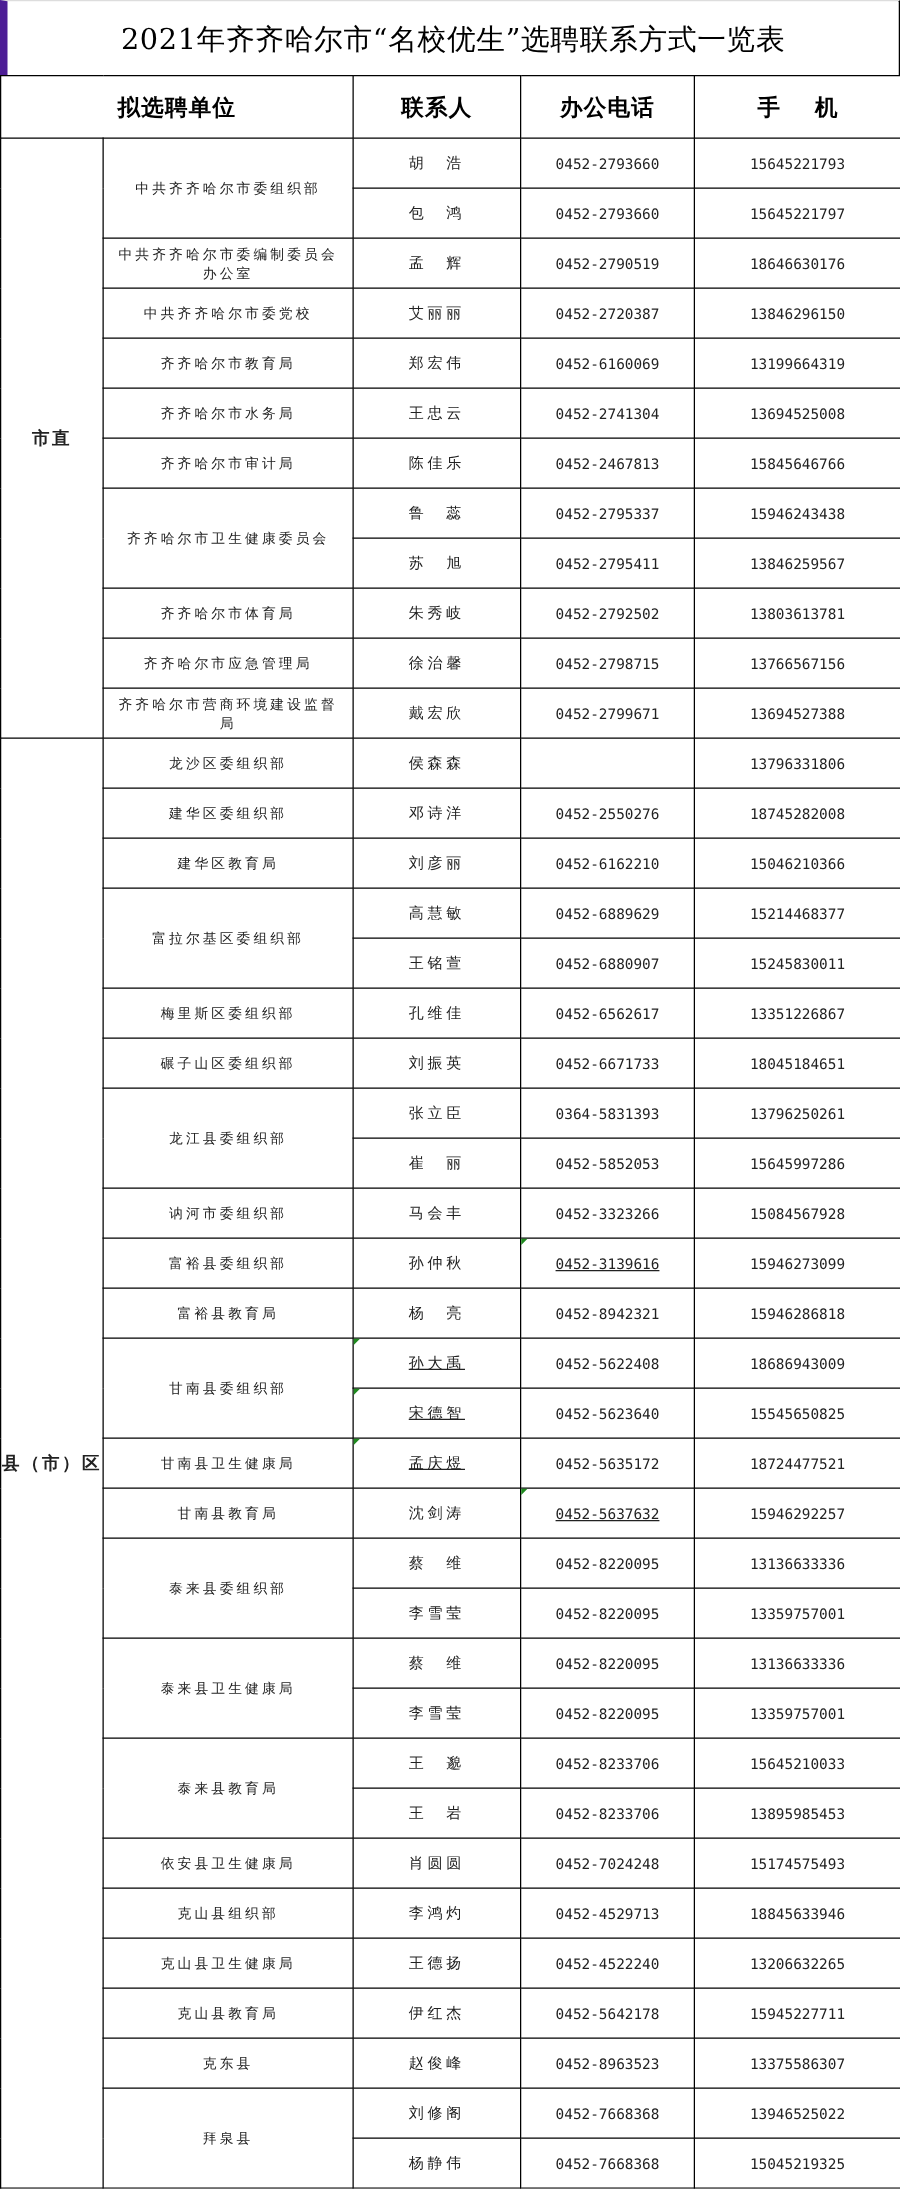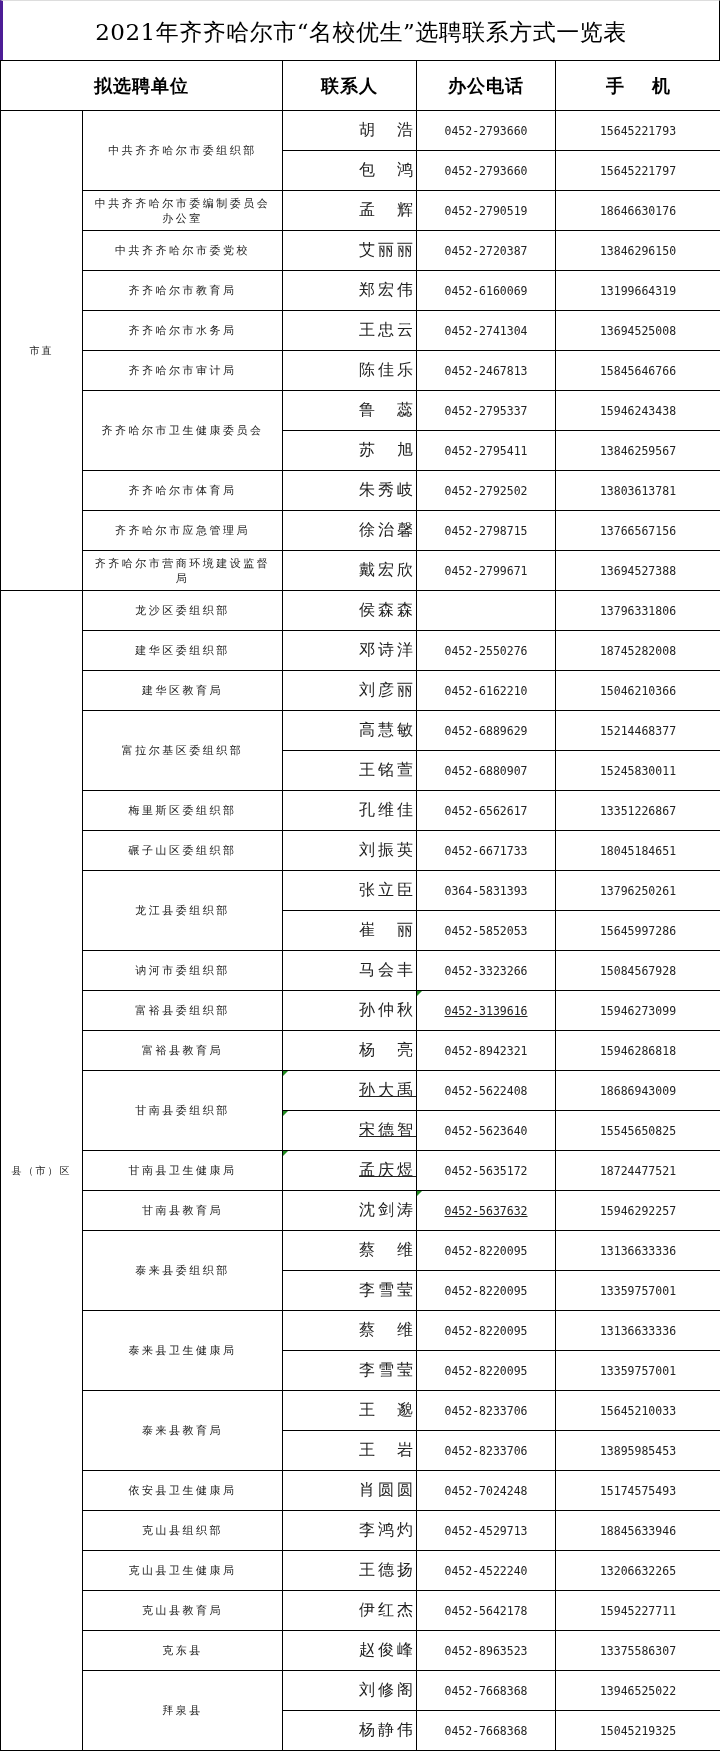--- a/index.html
+++ b/index.html
@@ -1,36 +1,36 @@
 <!DOCTYPE html>
 <html><head>
 <meta charset="utf-8">
 <style>
   html, body { margin: 0; padding: 0; background: #ffffff; }
   body { width: 720px; height: 1751px; overflow: hidden; font-family: "DejaVu Sans", sans-serif; color: #000; }
   .title {
     height: 60px; line-height: 62px; text-align: center;
     font-family: "DejaVu Serif", serif; font-size: 23px; letter-spacing: 0.5px;
-    border-left: 3px solid #4c1d95; border-right: 1px solid #000; border-top: 1px solid #ddd;
+    border-left: 6px solid #4c1d95; border-right: 1px solid #000; border-top: 1px solid #ddd;
     box-sizing: border-box;
   }
   table {
     border-collapse: collapse; table-layout: fixed; width: 720px;
   }
   td, th {
     border: 1.5px solid #000; text-align: center; vertical-align: middle;
     padding: 0; box-sizing: border-box;
   }
   th { height: 50px; font-size: 18px; font-weight: bold; letter-spacing: 1px; }
   th.mobile { letter-spacing: 0; margin-top: 21px; }
   th.mobile span.gap { display: inline-block; width: 28px; }
   td { height: 40px; font-size: 11px; color: #222; }
-  td.region { font-size: 10px; letter-spacing: 2px; }
+  td.region { font-size: 14px; letter-spacing: 2px; font-weight: bold; }
   td.unit { font-size: 11px; letter-spacing: 2.5px; line-height: 15px; padding: 4px 6px; }
-  td.person { font-size: 16px; letter-spacing: 3px; text-align: right; }
+  td.person { font-size: 12px; letter-spacing: 3px; }
   td.phone, td.mobile { font-family: "DejaVu Sans Mono", monospace; font-size: 11.5px; letter-spacing: 0; }
   td.flag { position: relative; text-decoration: underline; }
   td.flag::before {
     content: ""; position: absolute; left: 0; top: 0;
     width: 0; height: 0; border-top: 5px solid #1f8a1f; border-right: 5px solid transparent;
   }
 </style>
 </head>
 <body>
 

